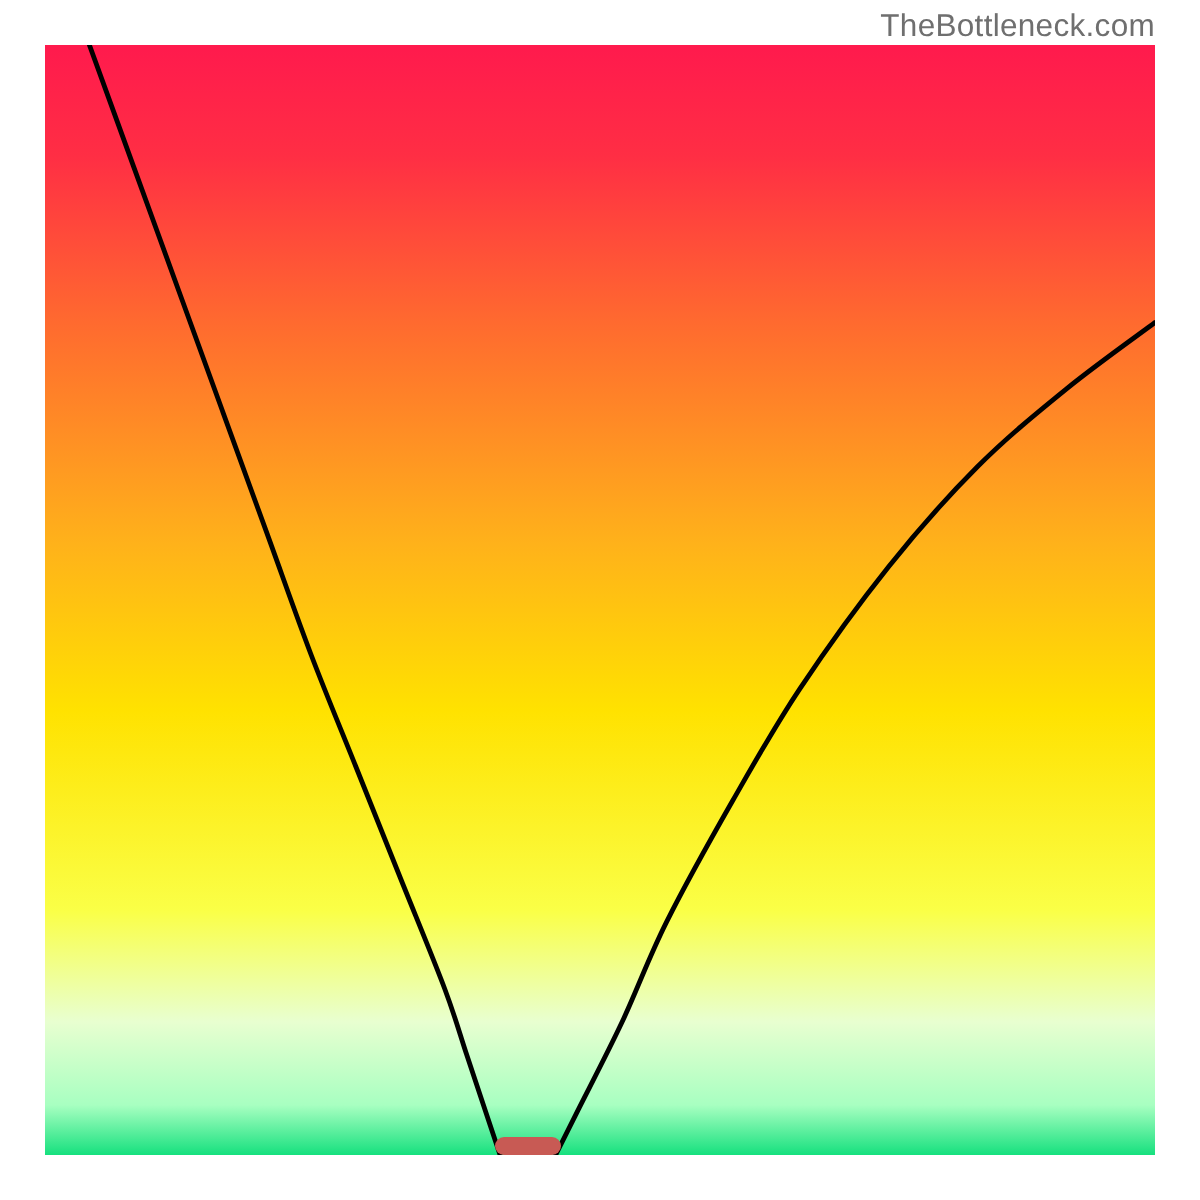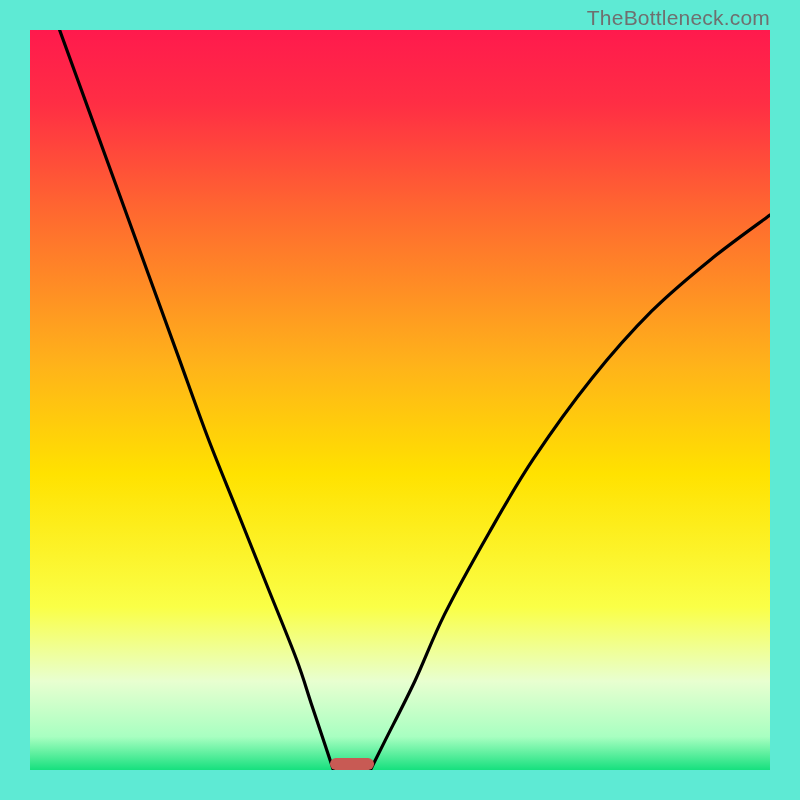--- a/index.html
+++ b/index.html
@@ -9,21 +9,21 @@
     height: 800px;
     overflow: hidden;
     background: #000;
     font-family: Arial, Helvetica, sans-serif;
   }
   .frame {
     position: absolute;
     top: 0; left: 0;
     width: 800px;
     height: 800px;
-    background: #5eead4;
+    background: #ffffff;
   }
   .plot-area {
     position: absolute;
     top: 30px;
     left: 30px;
     width: 740px;
     height: 740px;
     overflow: hidden;
   }
   .gradient {

